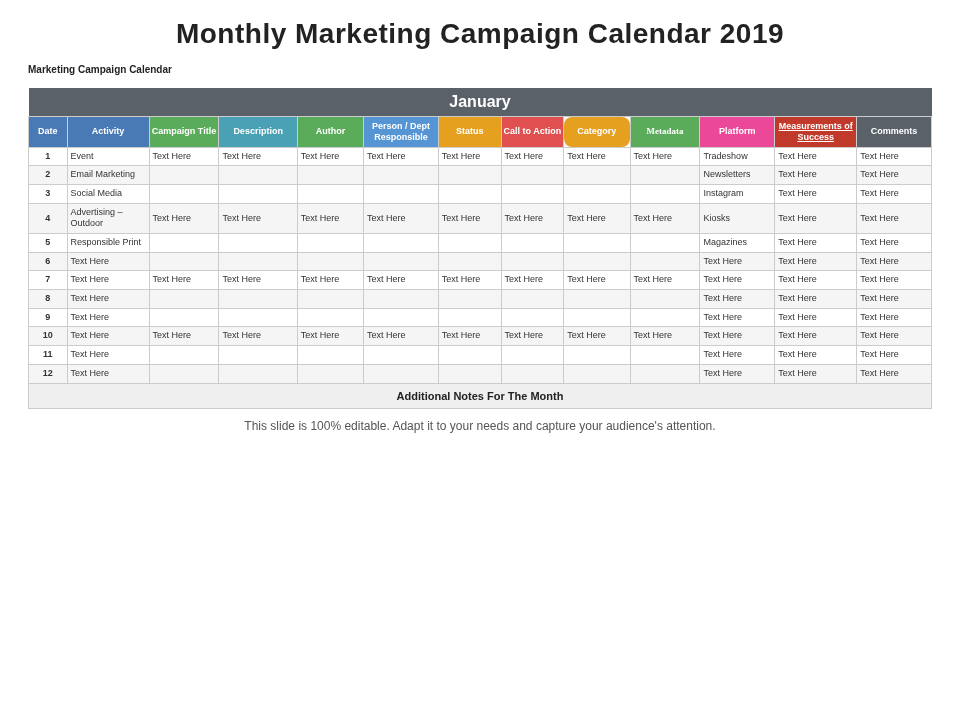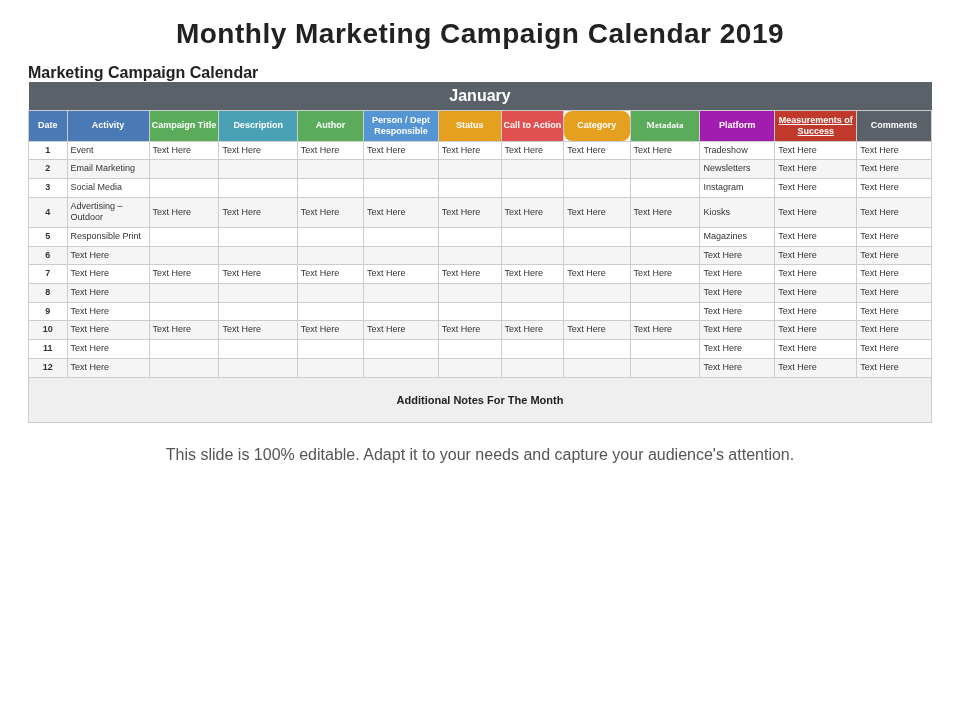--- a/index.html
+++ b/index.html
@@ -22,24 +22,24 @@
     .main-title {
       text-align: center;
       font-size: 28px;
       font-weight: bold;
       color: #222;
       margin-bottom: 14px;
       letter-spacing: 0.5px;
     }
 
     .section-label {
-      font-size: 16px;
+      font-size: 10px;
       font-weight: bold;
       color: #222;
-      margin-bottom: 0;
+      margin-bottom: 13px;
     }
 
     .calendar-table {
       width: 100%;
       border-collapse: collapse;
       font-size: 10px;
     }
 
     .month-header td {
       background: #5a6169;
@@ -64,21 +64,21 @@
     .col-date      { background: #4a7ab5; }
     .col-activity  { background: #4a7ab5; }
     .col-campaign  { background: #5aac5a; }
     .col-desc      { background: #4aa0b5; }
     .col-author    { background: #5aac5a; }
     .col-person    { background: #5595d4; }
     .col-status    { background: #e6a020; }
     .col-cta       { background: #e05050; margin-top: 32px; }
     .col-category  { background: #e6a020; border-radius: 8px; }
     .col-metadata  { background: #5aac5a; font-family: Liberation Serif, serif; }
-    .col-platform  { background: #a21caf; }
+    .col-platform  { background: #ec4899; }
     .col-measure   { background: #c0392b; }
     .col-comments  { background: #5a6169; }
 
     .data-row td {
       border: 1px solid #ccc;
       padding: 3px 3px;
       vertical-align: middle;
       color: #333;
       font-size: 9px;
       line-height: 1.3;
@@ -96,29 +96,29 @@
       font-weight: bold;
       color: #555;
     }
 
     .notes-row td {
       background: #efefef;
       text-align: center;
       font-weight: bold;
       font-size: 11px;
       color: #222;
-      padding: 16px;
+      padding: 6px;
       border: 1px solid #ccc;
     }
 
     .footer-text {
       text-align: center;
-      font-size: 16px;
+      font-size: 12px;
       color: #555;
-      margin-top: 23px;
+      margin-top: 10px;
     }
 
     
     .w-date     { width: 32px; }
     .w-activity { width: 68px; }
     .w-campaign { width: 58px; }
     .w-desc     { width: 65px; }
     .w-author   { width: 55px; }
     .w-person   { width: 62px; }
     .w-status   { width: 52px; }

